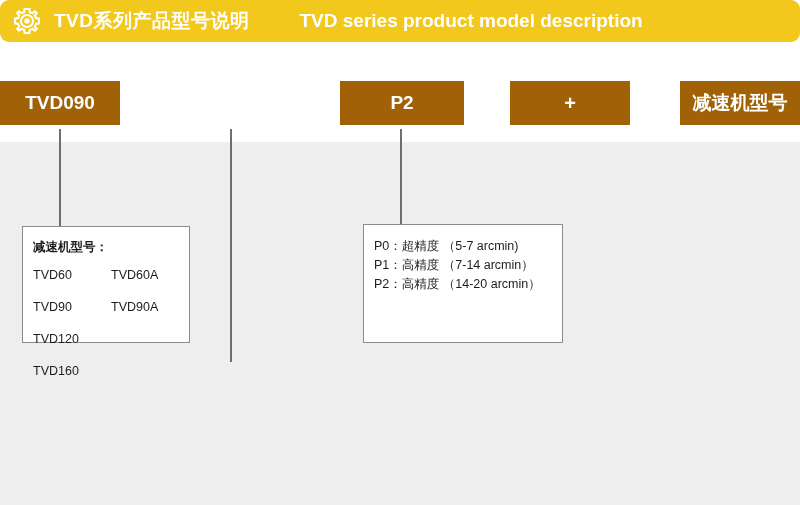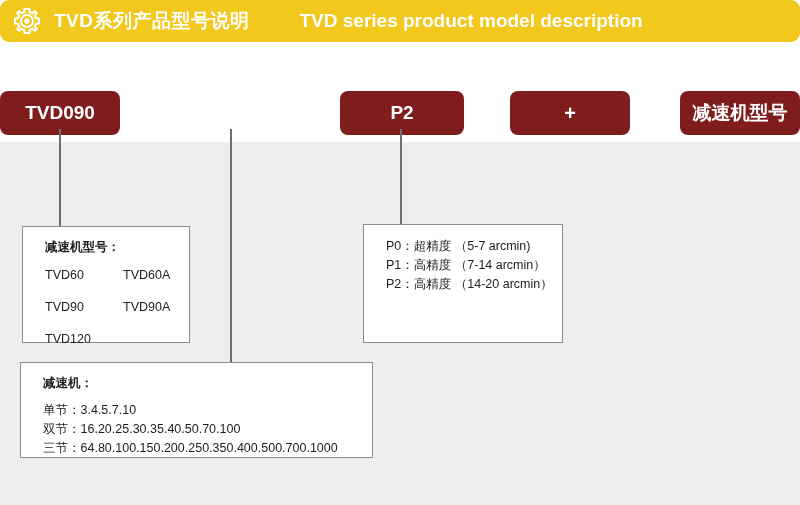--- a/index.html
+++ b/index.html
@@ -59,48 +59,47 @@
     left: 0;
     top: 142px;
     width: 800px;
     height: 363px;
     background: #EEEEEE;
   }
 
   
   .chip {
     position: absolute;
-    background: #7f1d1d;
+    background: #a16207;
     color: #ffffff;
     font-size: 19px;
     font-weight: bold;
     display: flex;
     align-items: center;
     justify-content: center;
     height: 44px;
-    top: 91px;
+    top: 81px;
     box-sizing: border-box;
-    border-radius: 8px;
   }
   .chip-plus { font-size: 20px; }
 
   
   .connector {
     position: absolute;
     width: 2px;
     background: #6E6E6E;
   }
 
   
   .info-box {
     position: absolute;
     background: #ffffff;
     border: 1px solid #8C8C8C;
     box-sizing: border-box;
-    padding: 12px 14px 10px 22px;
+    padding: 12px 14px 10px 10px;
   }
   .info-title {
     font-size: 12.5px;
     font-weight: bold;
     color: #1d1d1d;
     margin-bottom: 9px;
     white-space: nowrap;
   }
   .info-line {
     font-size: 12.5px;
@@ -156,20 +155,14 @@
       <div class="info-line"></div>
     </div>
   </div>
 
   <div class="info-box" style="left:363px; top:224px; width:200px; height:119px;">
     <div class="info-line">P0：超精度 （5-7 arcmin)</div>
     <div class="info-line">P1：高精度 （7-14 arcmin）</div>
     <div class="info-line">P2：高精度 （14-20 arcmin）</div>
   </div>
 
-  <div class="info-box" style="left:20px; top:362px; width:353px; height:96px;">
-    <div class="info-title">减速机：</div>
-    <div class="info-line">单节：3.4.5.7.10</div>
-    <div class="info-line">双节：16.20.25.30.35.40.50.70.100</div>
-    <div class="info-line">三节：64.80.100.150.200.250.350.400.500.700.1000</div>
-  </div>
 
 </div>
 
 </body></html>

